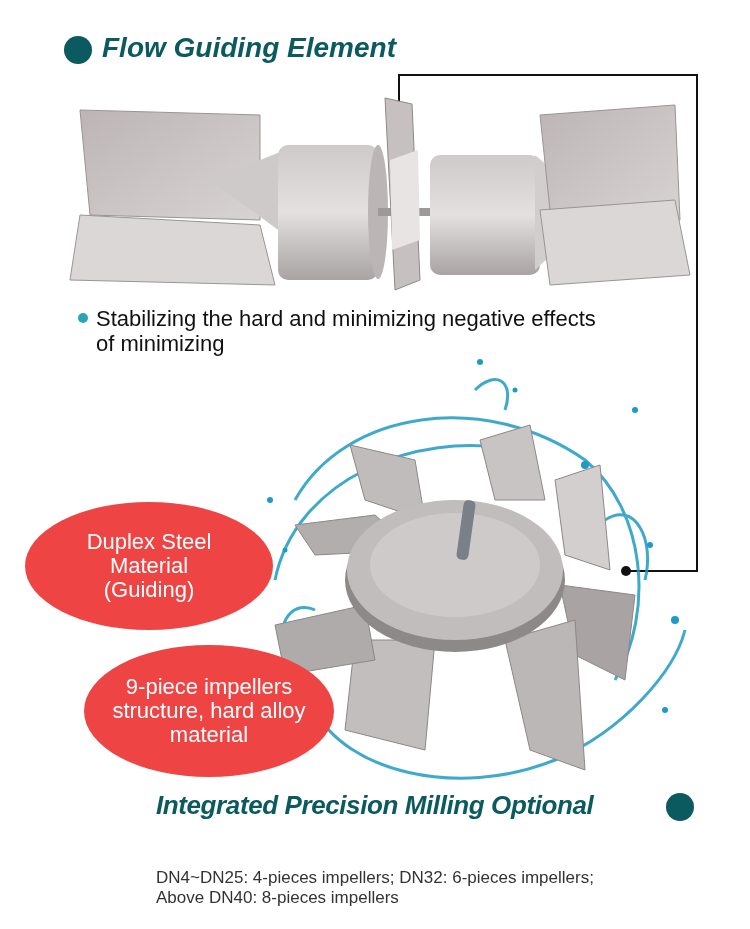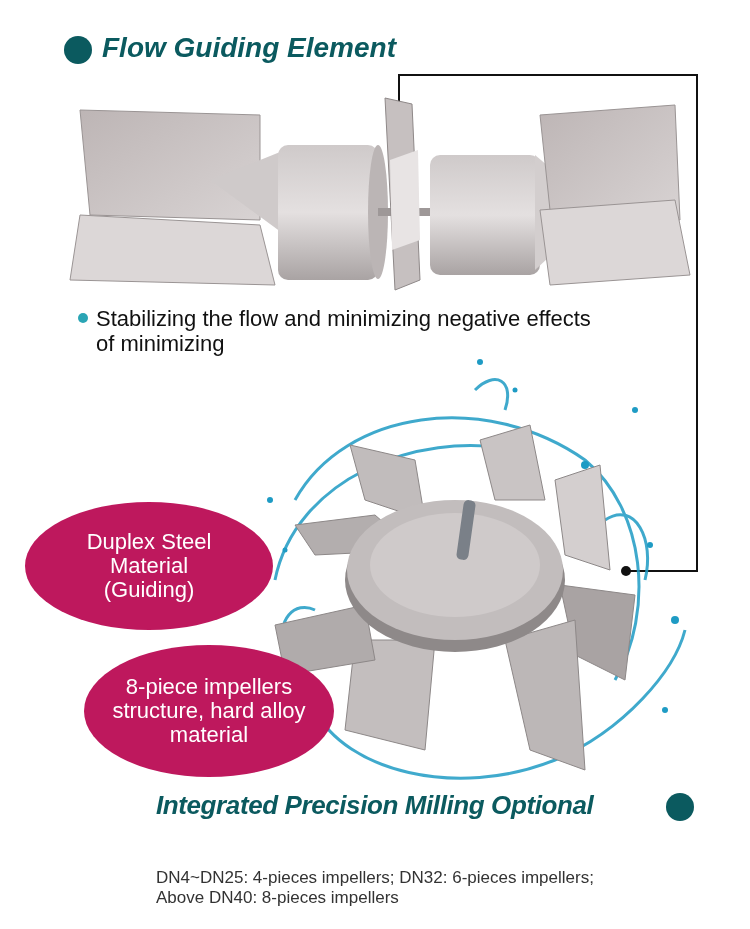--- a/index.html
+++ b/index.html
@@ -2,21 +2,21 @@
 <html><head>
 <meta charset="utf-8">
 <style>
   html, body { margin:0; padding:0; background:#ffffff; }
   body { width:750px; height:929px; position:relative; overflow:hidden; font-family:"Liberation Sans", sans-serif; }
   .abs { position:absolute; }
   .heading { color:#0b5a5f; font-weight:bold; font-size:28px; white-space:nowrap;font-style:italic; }
   .dot { width:28px; height:28px; border-radius:50%; background:#0b5a5f; }
   .bullet-dot { width:10px; height:10px; border-radius:50%; background:#2aa5b5; }
   .body-text { color:#111; font-size:22px; line-height:25px; }
-  .oval { background:#be185d; border-radius:50%; color:#fff; display:flex; align-items:center; justify-content:center; text-align:center; font-size:22px; line-height:24px; }
+  .oval { background:#ef4444; border-radius:50%; color:#fff; display:flex; align-items:center; justify-content:center; text-align:center; font-size:22px; line-height:24px; }
   .spec { color:#333; font-size:17px; line-height:20px;margin-top:36px; }
   .line { background:#111; }
 </style>
 </head>
 <body>
 
 <div class="abs dot" style="left:64px;top:36px;"></div>
 <div class="abs heading" style="left:102px;top:32px;">Flow Guiding Element</div>
 
 <div class="abs line" style="left:398px;top:74px;width:299px;height:2px;"></div>
@@ -52,21 +52,21 @@
 
   <rect x="370" y="65" width="110" height="120" rx="10" fill="url(#cyl)"></rect>
   <polygon points="475,65 540,120 475,180" fill="#d3cece"></polygon>
 
   <polygon points="480,25 615,15 620,130 490,120" fill="url(#plate)" stroke="#9a9494"></polygon>
   <polygon points="480,120 615,110 630,185 490,195" fill="#dcd7d7" stroke="#9a9494"></polygon>
 </svg>
 
 <div class="abs bullet-dot" style="left:78px;top:313px;"></div>
 <div class="abs body-text" style="left:96px;top:306px;width:600px;">
-  <div>Stabilizing the flow and minimizing negative effects</div>
+  <div>Stabilizing the hard and minimizing negative effects</div>
   <div>of minimizing</div>
 </div>
 
 <svg class="abs" style="left:255px;top:350px;" width="450" height="460" viewBox="0 0 450 460">
   <g fill="none" stroke="#1e9bc4" stroke-width="3" opacity="0.85">
     <path d="M40,150 C90,60 230,40 330,110 C390,160 400,260 360,330"></path>
     <path d="M20,230 C40,130 160,80 260,100"></path>
     <path d="M60,360 C90,420 200,450 300,410 C370,380 420,320 430,280"></path>
     <path d="M220,40 C240,20 260,30 250,60"></path>
     <path d="M350,170 C380,150 400,190 390,230"></path>
@@ -104,21 +104,21 @@
 
 <div class="abs oval" style="left:25px;top:502px;width:248px;height:128px;">
   <div>
     <div>Duplex Steel</div>
     <div>Material</div>
     <div>(Guiding)</div>
   </div>
 </div>
 <div class="abs oval" style="left:84px;top:645px;width:250px;height:132px;">
   <div>
-    <div>8-piece impellers</div>
+    <div>9-piece impellers</div>
     <div>structure, hard alloy</div>
     <div>material</div>
   </div>
 </div>
 
 <div class="abs heading" style="left:156px;top:790px;font-size:26px;letter-spacing:-0.4px;">Integrated Precision Milling Optional</div>
 <div class="abs dot" style="left:666px;top:793px;"></div>
 
 <div class="abs spec" style="left:156px;top:832px;width:580px;">
   <div>DN4~DN25: 4-pieces impellers; DN32: 6-pieces impellers;</div>

